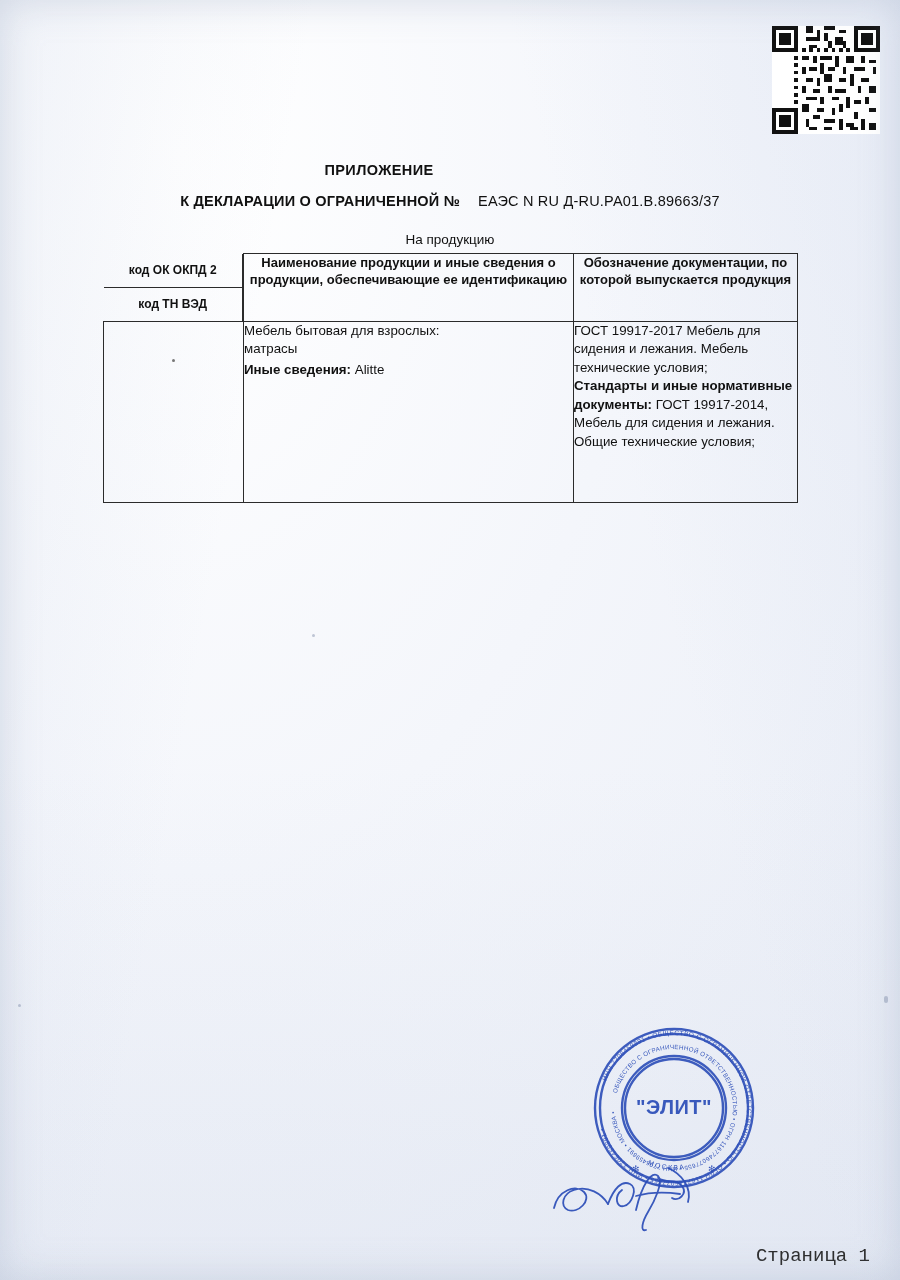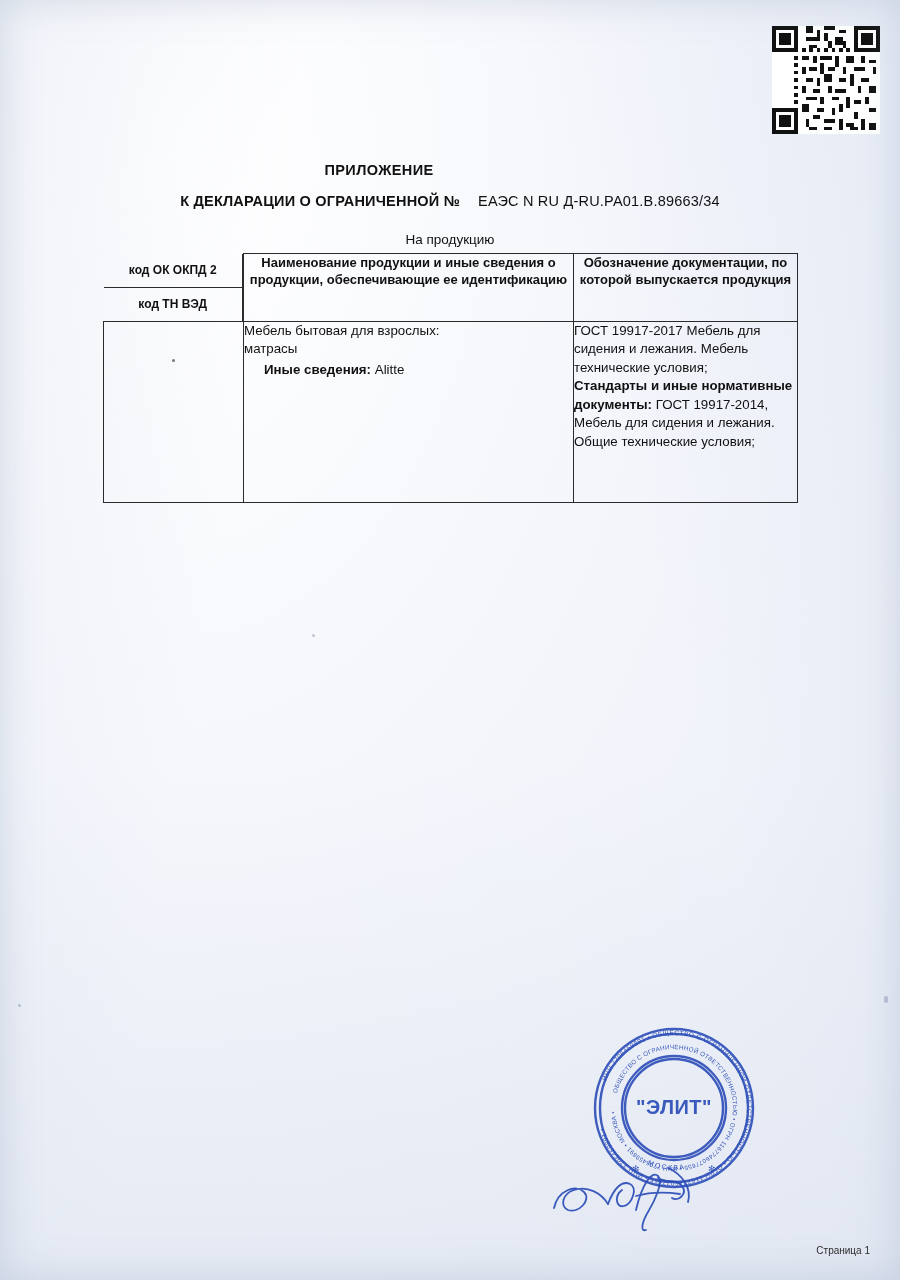--- a/index.html
+++ b/index.html
@@ -151,23 +151,23 @@
     width: 210px;
     height: 100px;
   }
 
   .page-number {
     position: absolute;
     left: 0;
     top: 1245px;
     width: 870px;
     text-align: right;
-    font-size: 10px;
+    font-size: 19px;
     color: #2b2b2b;
-    font-family: Liberation Sans, sans-serif;
+    font-family: Liberation Mono, monospace;
   }
 
   .speck {
     position: absolute;
     background: #8f9bb5;
     border-radius: 50%;
     opacity: 0.55;
   }
 </style>
 </head>
@@ -272,21 +272,21 @@
         <rect x="10" y="27" width="2" height="1"></rect>
           <rect x="14" y="27" width="2" height="1"></rect>
         <rect x="21" y="27" width="2" height="1"></rect>
       </g>
     </svg>
   </div>
 
   <div class="title">ПРИЛОЖЕНИЕ</div>
 
   <div class="subtitle">
-    <span>К ДЕКЛАРАЦИИ О ОГРАНИЧЕННОЙ №</span><span class="decl-number">ЕАЭС N RU Д-RU.РА01.В.89663/34</span>
+    <span>К ДЕКЛАРАЦИИ О ОГРАНИЧЕННОЙ №</span><span class="decl-number">ЕАЭС N RU Д-RU.РА01.В.89663/37</span>
   </div>
 
   <div class="for-products">На продукцию</div>
 
   <table class="tbl">
     <colgroup>
       <col class="col1">
         <col class="col2">
         <col class="col3">
     </colgroup>
@@ -313,21 +313,21 @@
       </tr>
     </thead>
     <tbody>
       <tr>
         <td class="body-cell c1">
           <span class="dot-mark"></span>
         </td>
         <td class="body-cell">
           <div>Мебель бытовая для взрослых:</div>
           <div>матрасы</div>
-          <div style="margin-top:2px;margin-left:20px;">
+          <div style="margin-top:2px;">
             <b>Иные сведения:</b>
             <span>Alitte</span>
           </div>
         </td>
         <td class="body-cell">
           <div>ГОСТ 19917-2017 Мебель для</div>
           <div>сидения и лежания. Мебель</div>
           <div>технические условия;</div>
           <div>
             <b>Стандарты и иные нормативные документы:</b><span> ГОСТ 19917-2014,</span>

